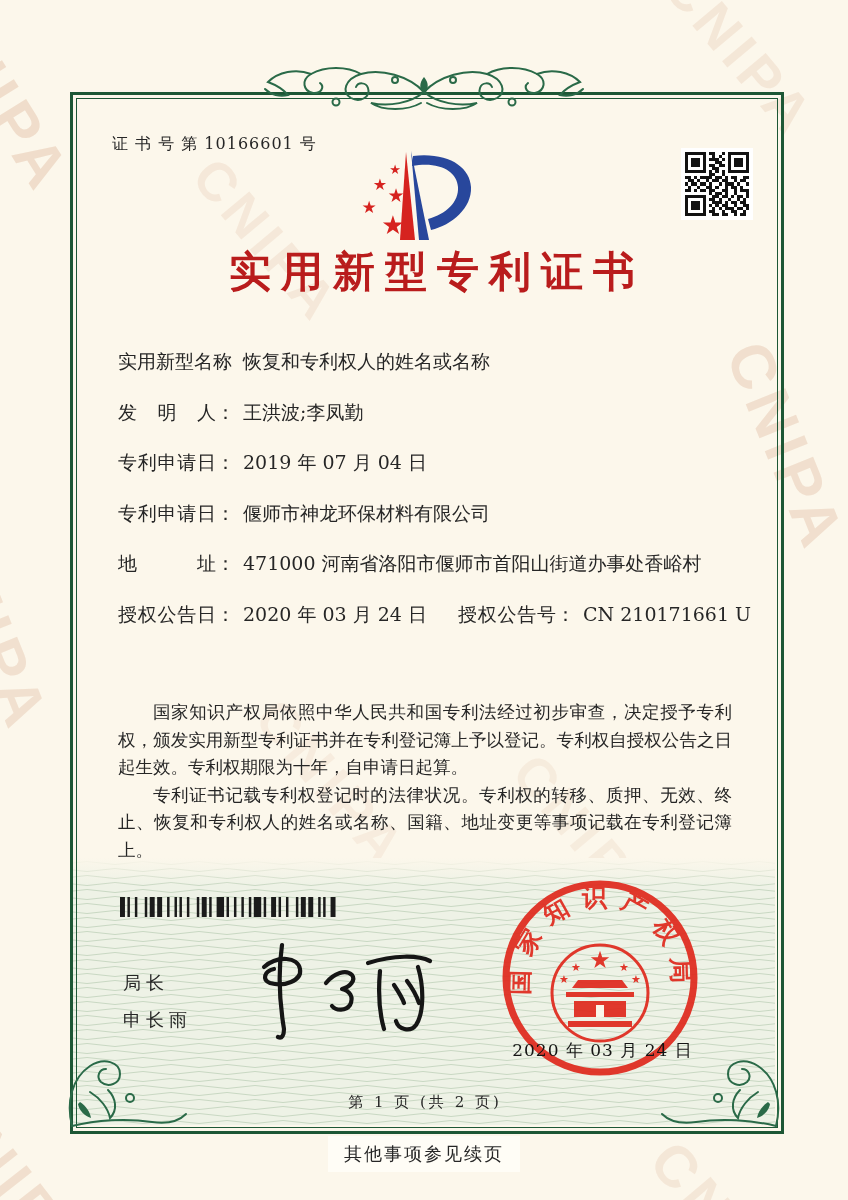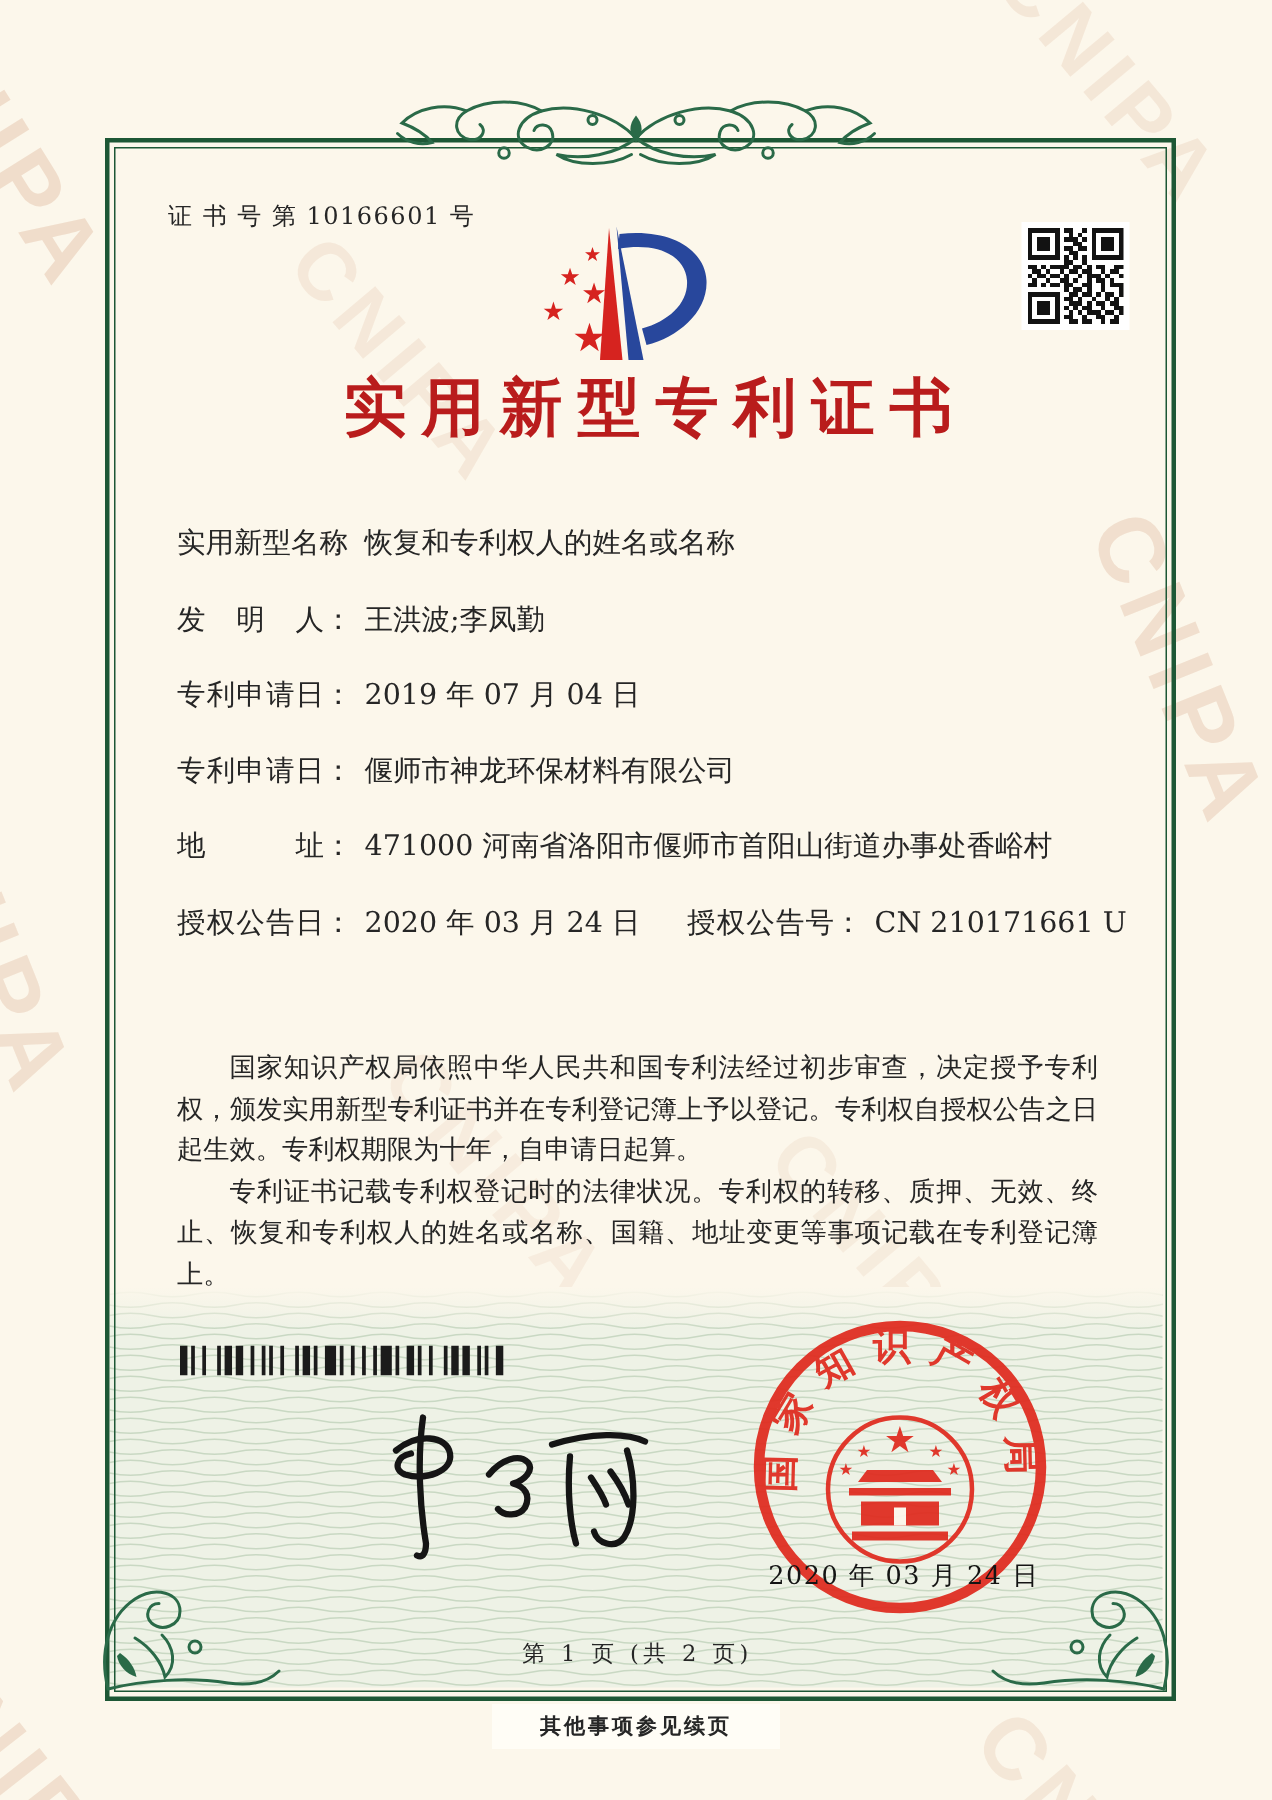--- a/index.html
+++ b/index.html
@@ -64,21 +64,21 @@
   .seal{position:absolute;left:498px;top:876px;z-index:4;opacity:.93;}
   .seal .red-s{stroke:#e02a1e;fill:none;}
   .seal .red-f{fill:#e02a1e;}
   .seal-date{position:absolute;left:500px;top:1039px;width:205px;text-align:center;
              font-size:17px;z-index:5;color:#141414;letter-spacing:1px;}
 
   .page-num{position:absolute;left:72px;top:1093px;width:706px;text-align:center;
             font-size:15px;z-index:3;letter-spacing:3px;}
 
   .note{position:absolute;left:328px;top:1136px;width:192px;background:#fffdf6;
-        text-align:center;font-size:14px;letter-spacing:2px;z-index:3;padding:6px 0;font-weight:bold;}
+        text-align:center;font-size:18px;letter-spacing:2px;z-index:3;padding:6px 0;}
 </style>
 </head>
 <body>
 
 <div class="page">
 
   <span class="wm" style="left:-30px;top:-18px;font-size:62px;transform:rotate(58deg);">CNIPA</span>
   <span class="wm" style="left:228px;top:146px;font-size:54px;transform:rotate(50deg);opacity:.55;">CNIPA</span>
   <span class="wm" style="left:700px;top:-46px;font-size:56px;transform:rotate(50deg);opacity:.6;">CNIPA</span>
   <span class="wm" style="left:778px;top:332px;font-size:62px;transform:rotate(68deg);opacity:.9;">CNIPA</span>
@@ -488,20 +488,24 @@
         <rect x="134" y="0" width="2" height="20"></rect>
         <rect x="142" y="0" width="2" height="20"></rect>
         <rect x="146" y="0" width="4" height="20"></rect>
         <rect x="152" y="0" width="4" height="20"></rect>
         <rect x="160" y="0" width="2" height="20"></rect>
         <rect x="164" y="0" width="2" height="20"></rect>
         <rect x="170" y="0" width="4" height="20"></rect>
       </svg>
   </div>
 
+  <div class="director">
+    <div>局长</div>
+    <div>申长雨</div>
+  </div>
 
   <svg class="signature" width="190" height="110" viewBox="0 0 190 110">
     <path d="M30,12 C26,40 28,72 32,96 C32,102 30,106 26,104"></path>
     <path d="M12,34 C26,22 46,24 48,36 C50,48 32,54 18,50 C10,47 12,38 22,36"></path>
     <path d="M74,50 C82,40 94,36 100,42 C104,47 98,54 90,56 C98,58 102,64 98,72 C94,78 84,78 80,73"></path>
     <path d="M116,30 C142,22 166,22 178,28"></path>
     <path d="M128,38 C126,60 128,82 132,96"></path>
     <path d="M166,34 C172,54 172,80 164,92 C158,100 146,96 144,88"></path>
     <path d="M142,52 C146,58 150,64 152,70"></path>
     <path d="M155,48 C161,56 165,64 167,70"></path>

